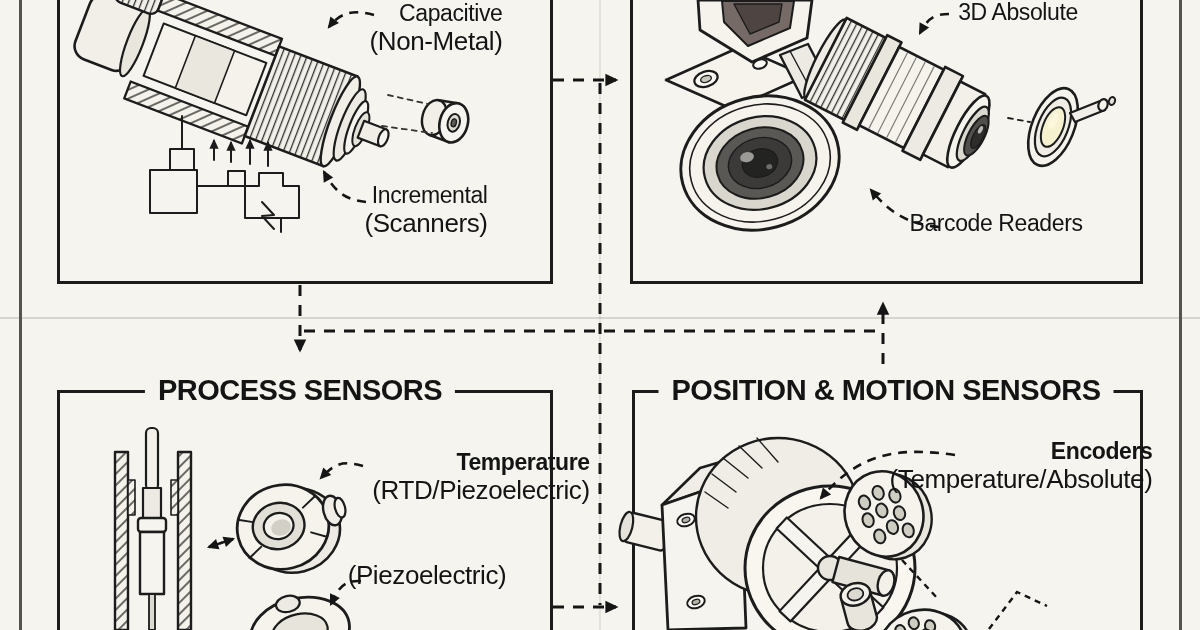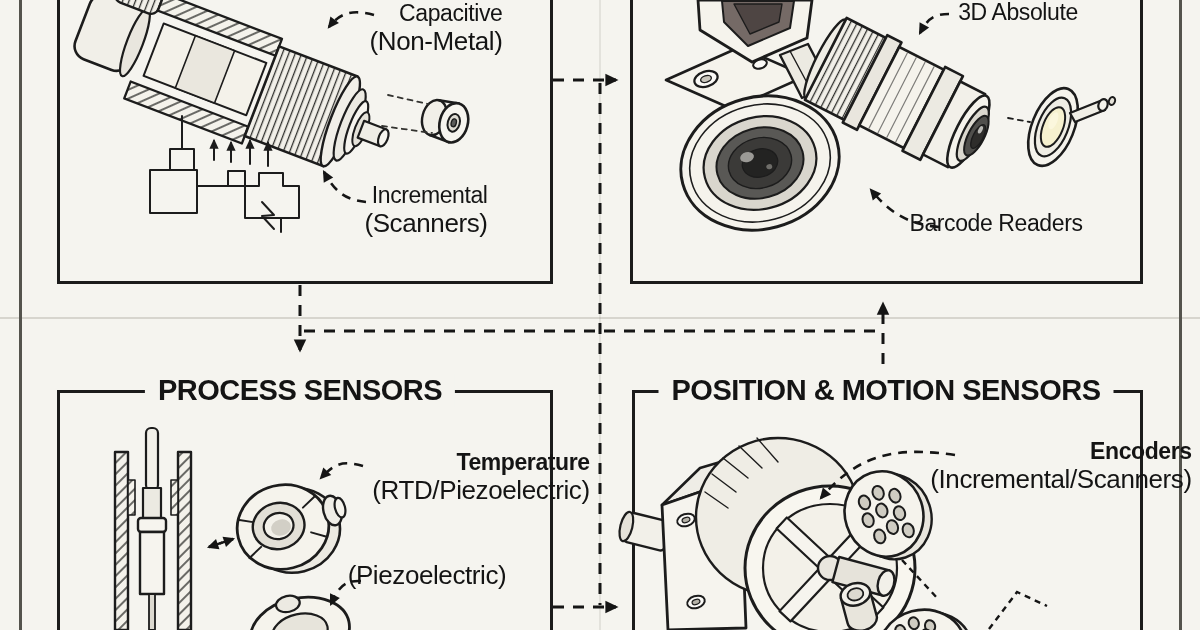--- a/index.html
+++ b/index.html
@@ -23,21 +23,21 @@
          white-space:nowrap;z-index:40;}
   .label .l1{font-size:23px;font-weight:700;letter-spacing:-0.4px;}
   .label .l2{font-size:26px;font-weight:400;letter-spacing:-0.4px;}
   .label.med .l1,.label.med .l2{font-weight:500;}
   .lab-capacitive{left:436px;top:1px;}
   .lab-ultrasonic{left:426px;top:183px;}
   .lab-3d{left:1018px;top:0px;}
   .lab-barcode{left:983px;top:211px;margin-left:13px;}
   .lab-temperature{left:434px;top:450px;margin-left:47px;}
   .lab-pressure{left:427px;top:561px;}
-  .lab-encoders{left:1021px;top:439px;margin-left:40px;}
+  .lab-encoders{left:1021px;top:439px;}
   svg.layer{position:absolute;left:0;top:0;}
   svg.art{z-index:10;}
   svg.overlay{z-index:20;}
 </style>
 </head>
 <body>
 
 <div class="stage">
 
   <div class="seam-h"></div>
@@ -319,16 +319,16 @@
   </div>
   <div class="label lab-temperature">
     <div class="l1">Temperature</div>
     <div class="l2">(RTD/Piezoelectric)</div>
   </div>
   <div class="label lab-pressure">
     <div class="l2">(Piezoelectric)</div>
   </div>
   <div class="label lab-encoders">
     <div class="l1">Encoders</div>
-    <div class="l2">(Incremental/Scanners)</div>
+    <div class="l2">(Temperature/Absolute)</div>
   </div>
 
 </div>
 
 </body></html>

